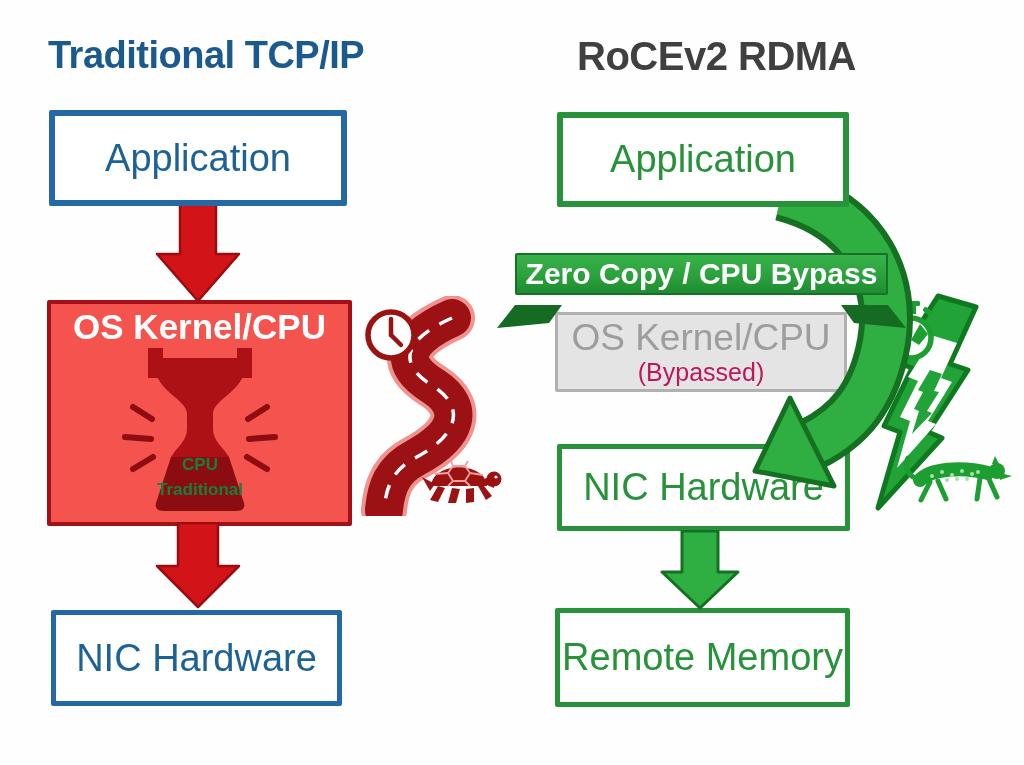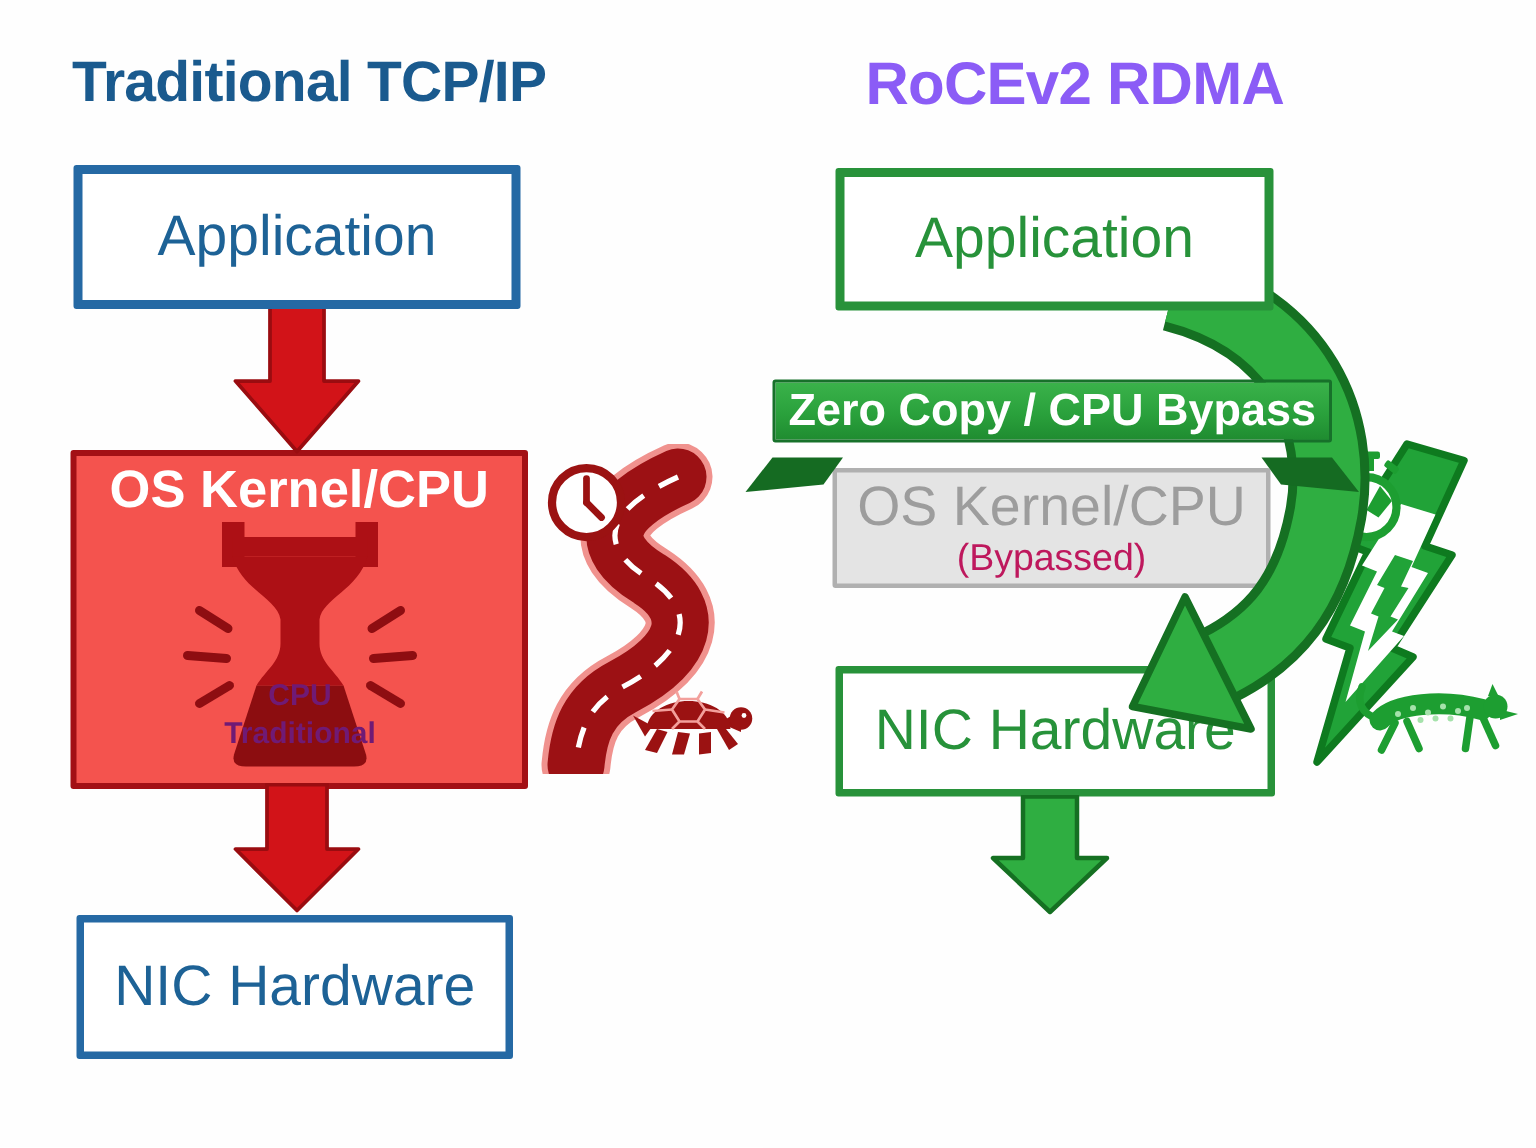--- a/index.html
+++ b/index.html
@@ -7,21 +7,21 @@
   body { font-family: "Liberation Sans", sans-serif; }
   #page {
     position: relative; width: 1024px; height: 765px;
     background: #fefefe; overflow: hidden; padding-left: 44px;
   }
   .abs { position: absolute; }
 
   
   .col-title { position: absolute; font-weight: 700; white-space: nowrap; }
   .title-left  { left: 48px;  top: 34px; font-size: 38px; letter-spacing: -0.5px; color: #1a5a8e; }
-  .title-right { left: 577px; top: 34px; font-size: 40px; letter-spacing: -0.5px; color: #8b5cf6; }
+  .title-right { left: 577px; top: 34px; font-size: 40px; letter-spacing: -0.5px; color: #404040; }
 
   
   .box { position: absolute; background: #ffffff; display: flex; align-items: center; justify-content: center; border-radius: 2px; }
   .box-label { font-size: 38px; white-space: nowrap; }
   .blue  { border: 6px solid #2569a4; color: #1d6296; }
   .green { border: 6px solid #28923a; color: #27923a; }
 
   .app-left  { left: 49px;  top: 110px; width: 298px; height: 96px; z-index: 6; }
   .nic-left  { left: 51px;  top: 610px; width: 291px; height: 96px; border-width: 5px; }
   .app-right { left: 557px; top: 112px; width: 292px; height: 95px; z-index: 6; }
@@ -32,21 +32,21 @@
   .kernel-red {
     position: absolute; left: 47px; top: 300px; width: 305px; height: 226px;
     background: #f4534e; border: 4px solid #a31015; border-radius: 2px; z-index: 1;
   }
   .kernel-red-title {
     position: absolute; left: 47px; top: 307px; width: 305px; text-align: center;
     color: #ffffff; font-weight: 700; font-size: 35px; z-index: 2;
   }
   .bottleneck-text {
     position: absolute; left: 130px; top: 452px; width: 140px; text-align: center;
-    color: #701a75; font-weight: 700; font-size: 20px; line-height: 25px; z-index: 3;
+    color: #15803d; font-weight: 700; font-size: 17px; line-height: 25px; z-index: 3;
   }
 
   
   .banner {
     position: absolute; left: 515px; top: 253px; width: 373px; height: 42px;
     background: linear-gradient(180deg, #3ab24a 0%, #2aa13c 55%, #1f8c30 100%);
     border: 2px solid #17712a; border-radius: 2px;
     display: flex; align-items: center; justify-content: center; z-index: 5;
   }
   .banner-label { color: #ffffff; font-weight: 700; font-size: 30px; white-space: nowrap; }
@@ -165,20 +165,23 @@
   </div>
 
   <div class="box green nic-right">
     <span class="box-label">NIC Hardware</span>
   </div>
 
   <svg class="abs z4" style="left:658px; top:530px;" width="84" height="80" viewBox="0 0 84 80">
     <polygon points="24,1 60,1 60,42 80,42 42,78 4,42 24,42" fill="#2fae41" stroke="#157022" stroke-width="3" stroke-linejoin="round"></polygon>
   </svg>
 
+  <div class="box green mem-right">
+    <span class="box-label">Remote Memory</span>
+  </div>
 
   <svg class="abs z1" style="left:860px; top:292px;" width="128" height="222" viewBox="0 0 128 222">
     <polygon points="78,4 116,15 90,72 108,78 68,140 82,146 18,216 40,140 24,134 52,76 36,70" fill="#21a338" stroke="#0e7a1f" stroke-width="5" stroke-linejoin="round"></polygon>
     <polygon points="74,44 97,51 81,86 92,90 68,129 76,132 37,176 50,129 40,125 58,89 48,85" fill="#ffffff"></polygon>
     <polygon points="70,78 82,82 74,99 79,100 67,119 72,121 52,142 59,119 54,117 63,100 58,98" fill="#21a338"></polygon>
   </svg>
 
   <svg class="abs z2" style="left:882px; top:300px;" width="58" height="62" viewBox="0 0 58 62">
     <rect x="20" y="1" width="18" height="5" rx="1.5" fill="#1d9e31"></rect>
     <rect x="24" y="5" width="10" height="9" fill="#1d9e31"></rect>

